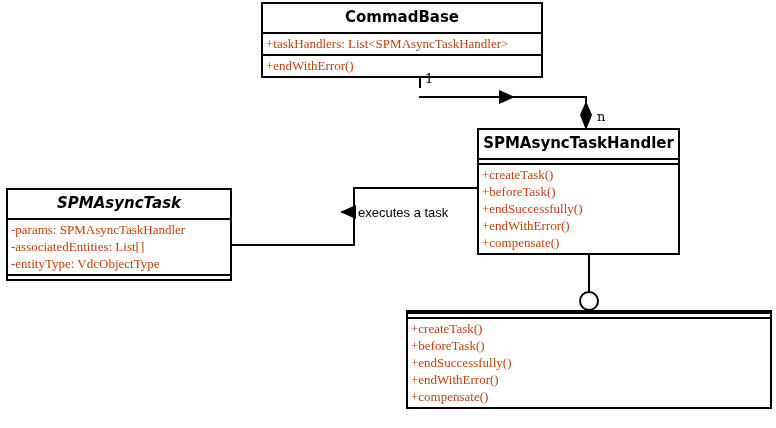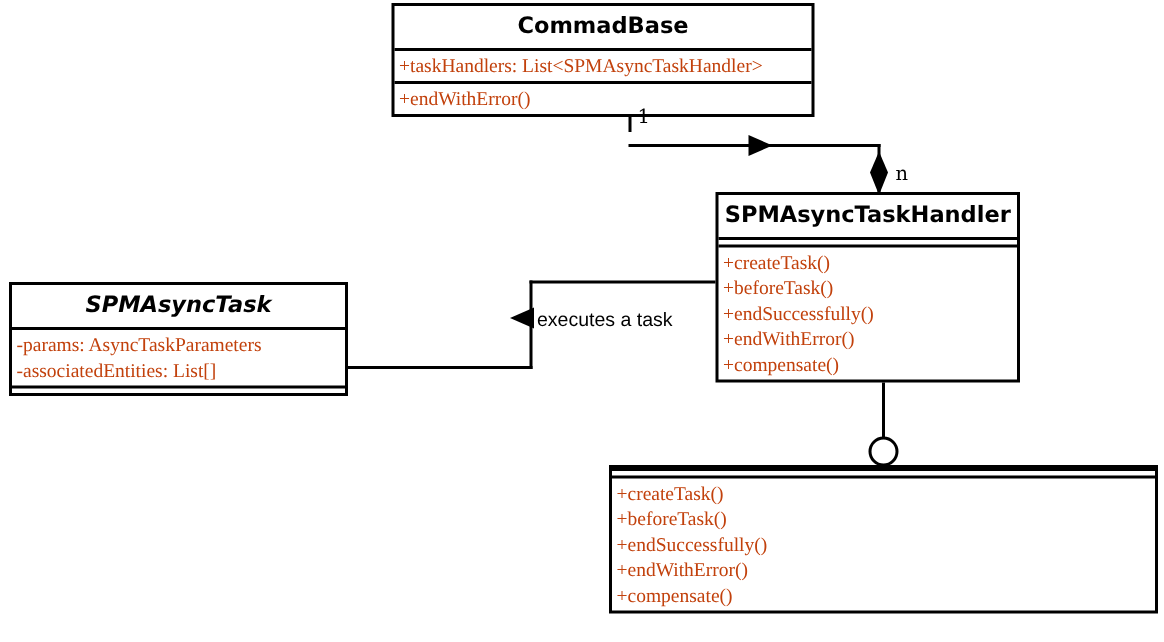--- a/index.html
+++ b/index.html
@@ -150,22 +150,23 @@
       <div class="uml-member">+beforeTask()</div>
       <div class="uml-member">+endSuccessfully()</div>
       <div class="uml-member">+endWithError()</div>
       <div class="uml-member">+compensate()</div>
     </div>
   </div>
 
   <div class="uml-class" style="left:6px; top:188px; width:226px;">
     <div class="uml-title abstract">SPMAsyncTask</div>
     <div class="uml-compartment">
-      <div class="uml-member">-params: AsyncTaskParameters</div>
+      <div class="uml-member">-params: SPMAsyncTaskHandler</div>
       <div class="uml-member">-associatedEntities: List[]</div>
+      <div class="uml-member">-entityType: VdcObjectType</div>
     </div>
     <div class="uml-compartment empty"></div>
   </div>
 
   <div class="uml-class" style="left:406px; top:310px; width:366px;">
     <div class="uml-compartment empty"></div>
     <div class="uml-compartment">
       <div class="uml-member">+createTask()</div>
       <div class="uml-member">+beforeTask()</div>
       <div class="uml-member">+endSuccessfully()</div>

